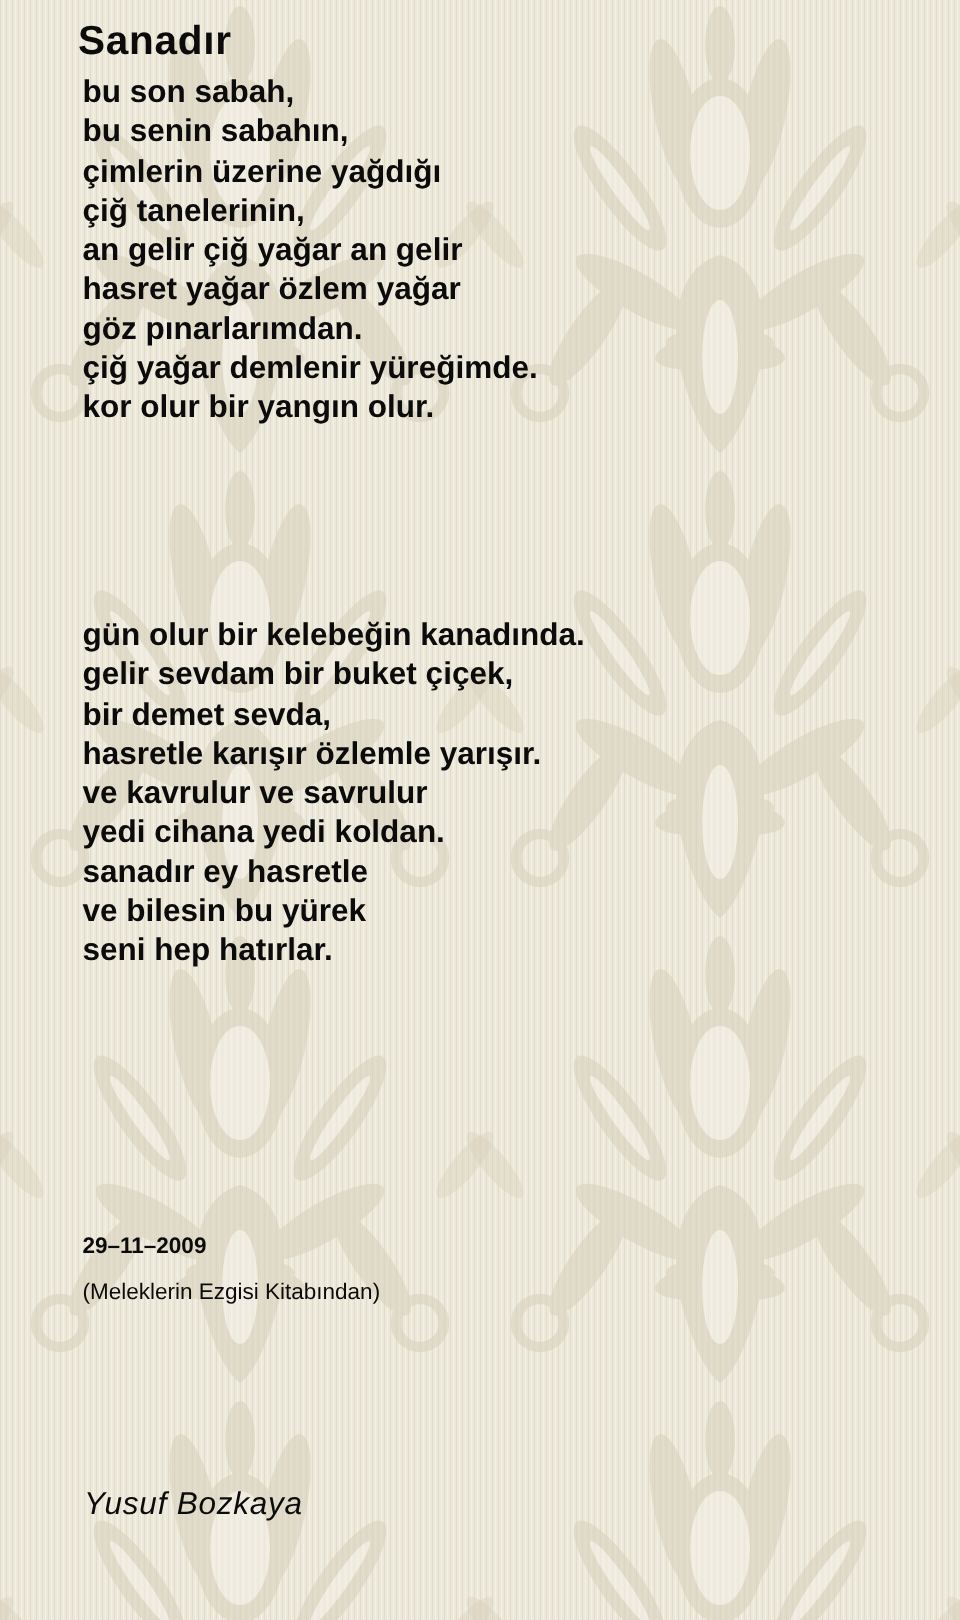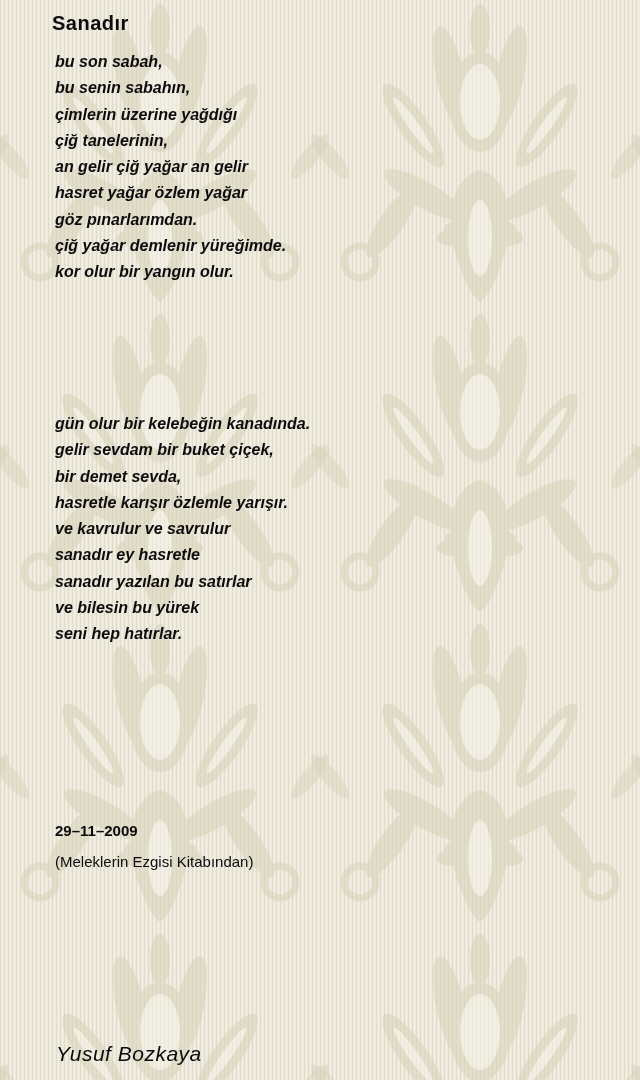--- a/index.html
+++ b/index.html
@@ -24,30 +24,30 @@
         rgba(255,255,255,0) 3px 4px),
       var(--bg);
   }
   .bg-svg{position:absolute;left:0;top:0;width:640px;height:1080px;pointer-events:none;}
   .damask-shape{fill:var(--motif);}
   .damask-light{fill:var(--motif-light);}
   .damask-ring{fill:none;stroke:var(--motif);stroke-width:7;}
   .content{position:absolute;left:0;top:0;width:640px;height:1080px;color:var(--text);}
   .title{
     position:absolute;left:52px;top:12px;margin:0;
-    font-size:20px;font-weight:bold;letter-spacing:0.5px;
+    font-size:27px;font-weight:bold;letter-spacing:0.5px;
   }
-  .stanza{position:absolute;left:55px;font-size:16px;font-weight:bold;line-height:26.3px;font-style:italic;}
+  .stanza{position:absolute;left:55px;font-size:21px;font-weight:bold;line-height:26.3px;}
   .stanza-1{top:49px;}
   .stanza-2{top:411px;}
   .poem-line{white-space:pre;}
   .date-line{position:absolute;left:55px;top:802px;font-size:15px;font-weight:bold;margin-top:20px;}
   .book-line{position:absolute;left:55px;top:853px;font-size:15px;font-weight:normal;}
   .author-line{
-    position:absolute;left:56px;top:1042px;
+    position:absolute;left:56px;top:991px;
     font-size:21px;font-style:italic;font-weight:normal;letter-spacing:0.5px;text-align:center;
   }
 </style>
 </head>
 <body>
 
 <div class="page">
 
   <svg class="bg-svg" viewBox="0 0 640 1080" xmlns="http://www.w3.org/2000/svg" aria-hidden="true">
     <defs>
@@ -113,22 +113,22 @@
       <div class="poem-line">çiğ yağar demlenir yüreğimde.</div>
       <div class="poem-line">kor olur bir yangın olur.</div>
     </div>
 
     <div class="stanza stanza-2">
       <div class="poem-line">gün olur bir kelebeğin kanadında.</div>
       <div class="poem-line">gelir sevdam bir buket çiçek,</div>
       <div class="poem-line">bir demet sevda,</div>
       <div class="poem-line">hasretle karışır özlemle yarışır.</div>
       <div class="poem-line">ve kavrulur ve savrulur</div>
+      <div class="poem-line">yedi cihana yedi koldan.</div>
       <div class="poem-line">sanadır ey hasretle</div>
-      <div class="poem-line">sanadır yazılan bu satırlar</div>
       <div class="poem-line">ve bilesin bu yürek</div>
       <div class="poem-line">seni hep hatırlar.</div>
     </div>
 
     <div class="date-line">29–11–2009</div>
 
     <div class="book-line">(Meleklerin Ezgisi Kitabından)</div>
 
     <div class="author-line">Yusuf Bozkaya</div>
 

